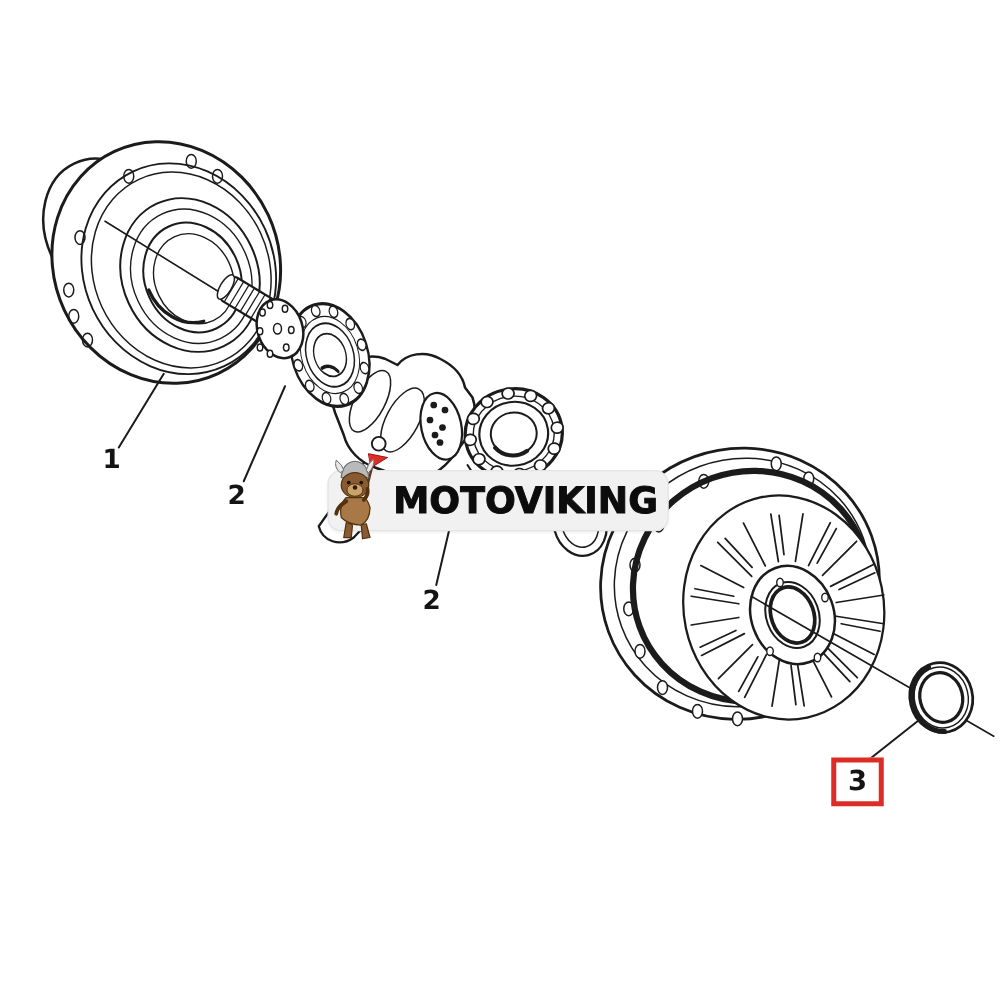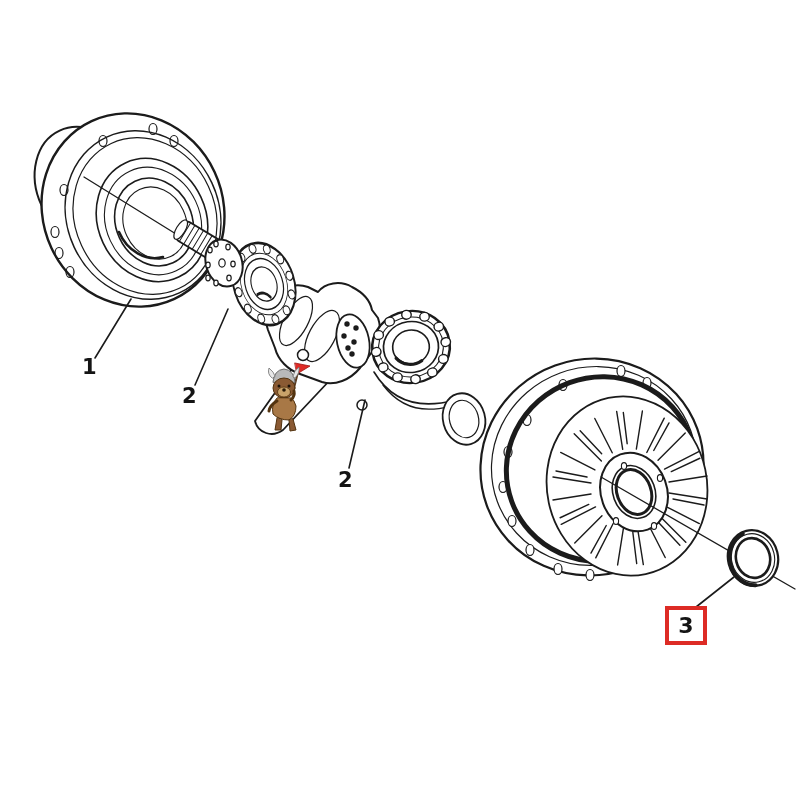--- a/index.html
+++ b/index.html
@@ -209,20 +209,23 @@
     </g>
 
     <g stroke-width="1.6">
       <line x1="131" y1="299" x2="95" y2="358"></line>
       <line x1="228" y1="309" x2="195" y2="385"></line>
       <line x1="365" y1="400" x2="349" y2="468"></line>
       <line x1="691" y1="611" x2="734" y2="577"></line>
     </g>
   </svg>
 
+  <div class="brand-plate">
+    <div class="brand-text">MOTOVIKING</div>
+  </div>
 
   <svg class="mascot" width="50" height="78" viewBox="0 0 50 78">
     <g stroke-linecap="round" stroke-linejoin="round">
       <line x1="34" y1="8" x2="28" y2="32" stroke="#5a3a1e" stroke-width="2"></line>
       <polygon points="30,3 45,6 32,14" fill="#e02b26" stroke="#9e1613" stroke-width="0.8"></polygon>
       <path d="M8 22 Q9 10 19 9 Q29 10 30 22 Z" fill="#b9b9b9" stroke="#6d6d6d" stroke-width="1"></path>
       <path d="M7 18 Q2 14 4 8 Q9 12 10 16 Z" fill="#e8e8e8" stroke="#6d6d6d" stroke-width="0.8"></path>
       <path d="M30 18 Q35 13 34 7 Q29 11 28 16 Z" fill="#e8e8e8" stroke="#6d6d6d" stroke-width="0.8"></path>
       <ellipse cx="19" cy="28" rx="11" ry="10" fill="#8a5a33" stroke="#53330f" stroke-width="1"></ellipse>
       <ellipse cx="19" cy="32" rx="6.5" ry="5" fill="#c9a36a" stroke="#53330f" stroke-width="0.8"></ellipse>

